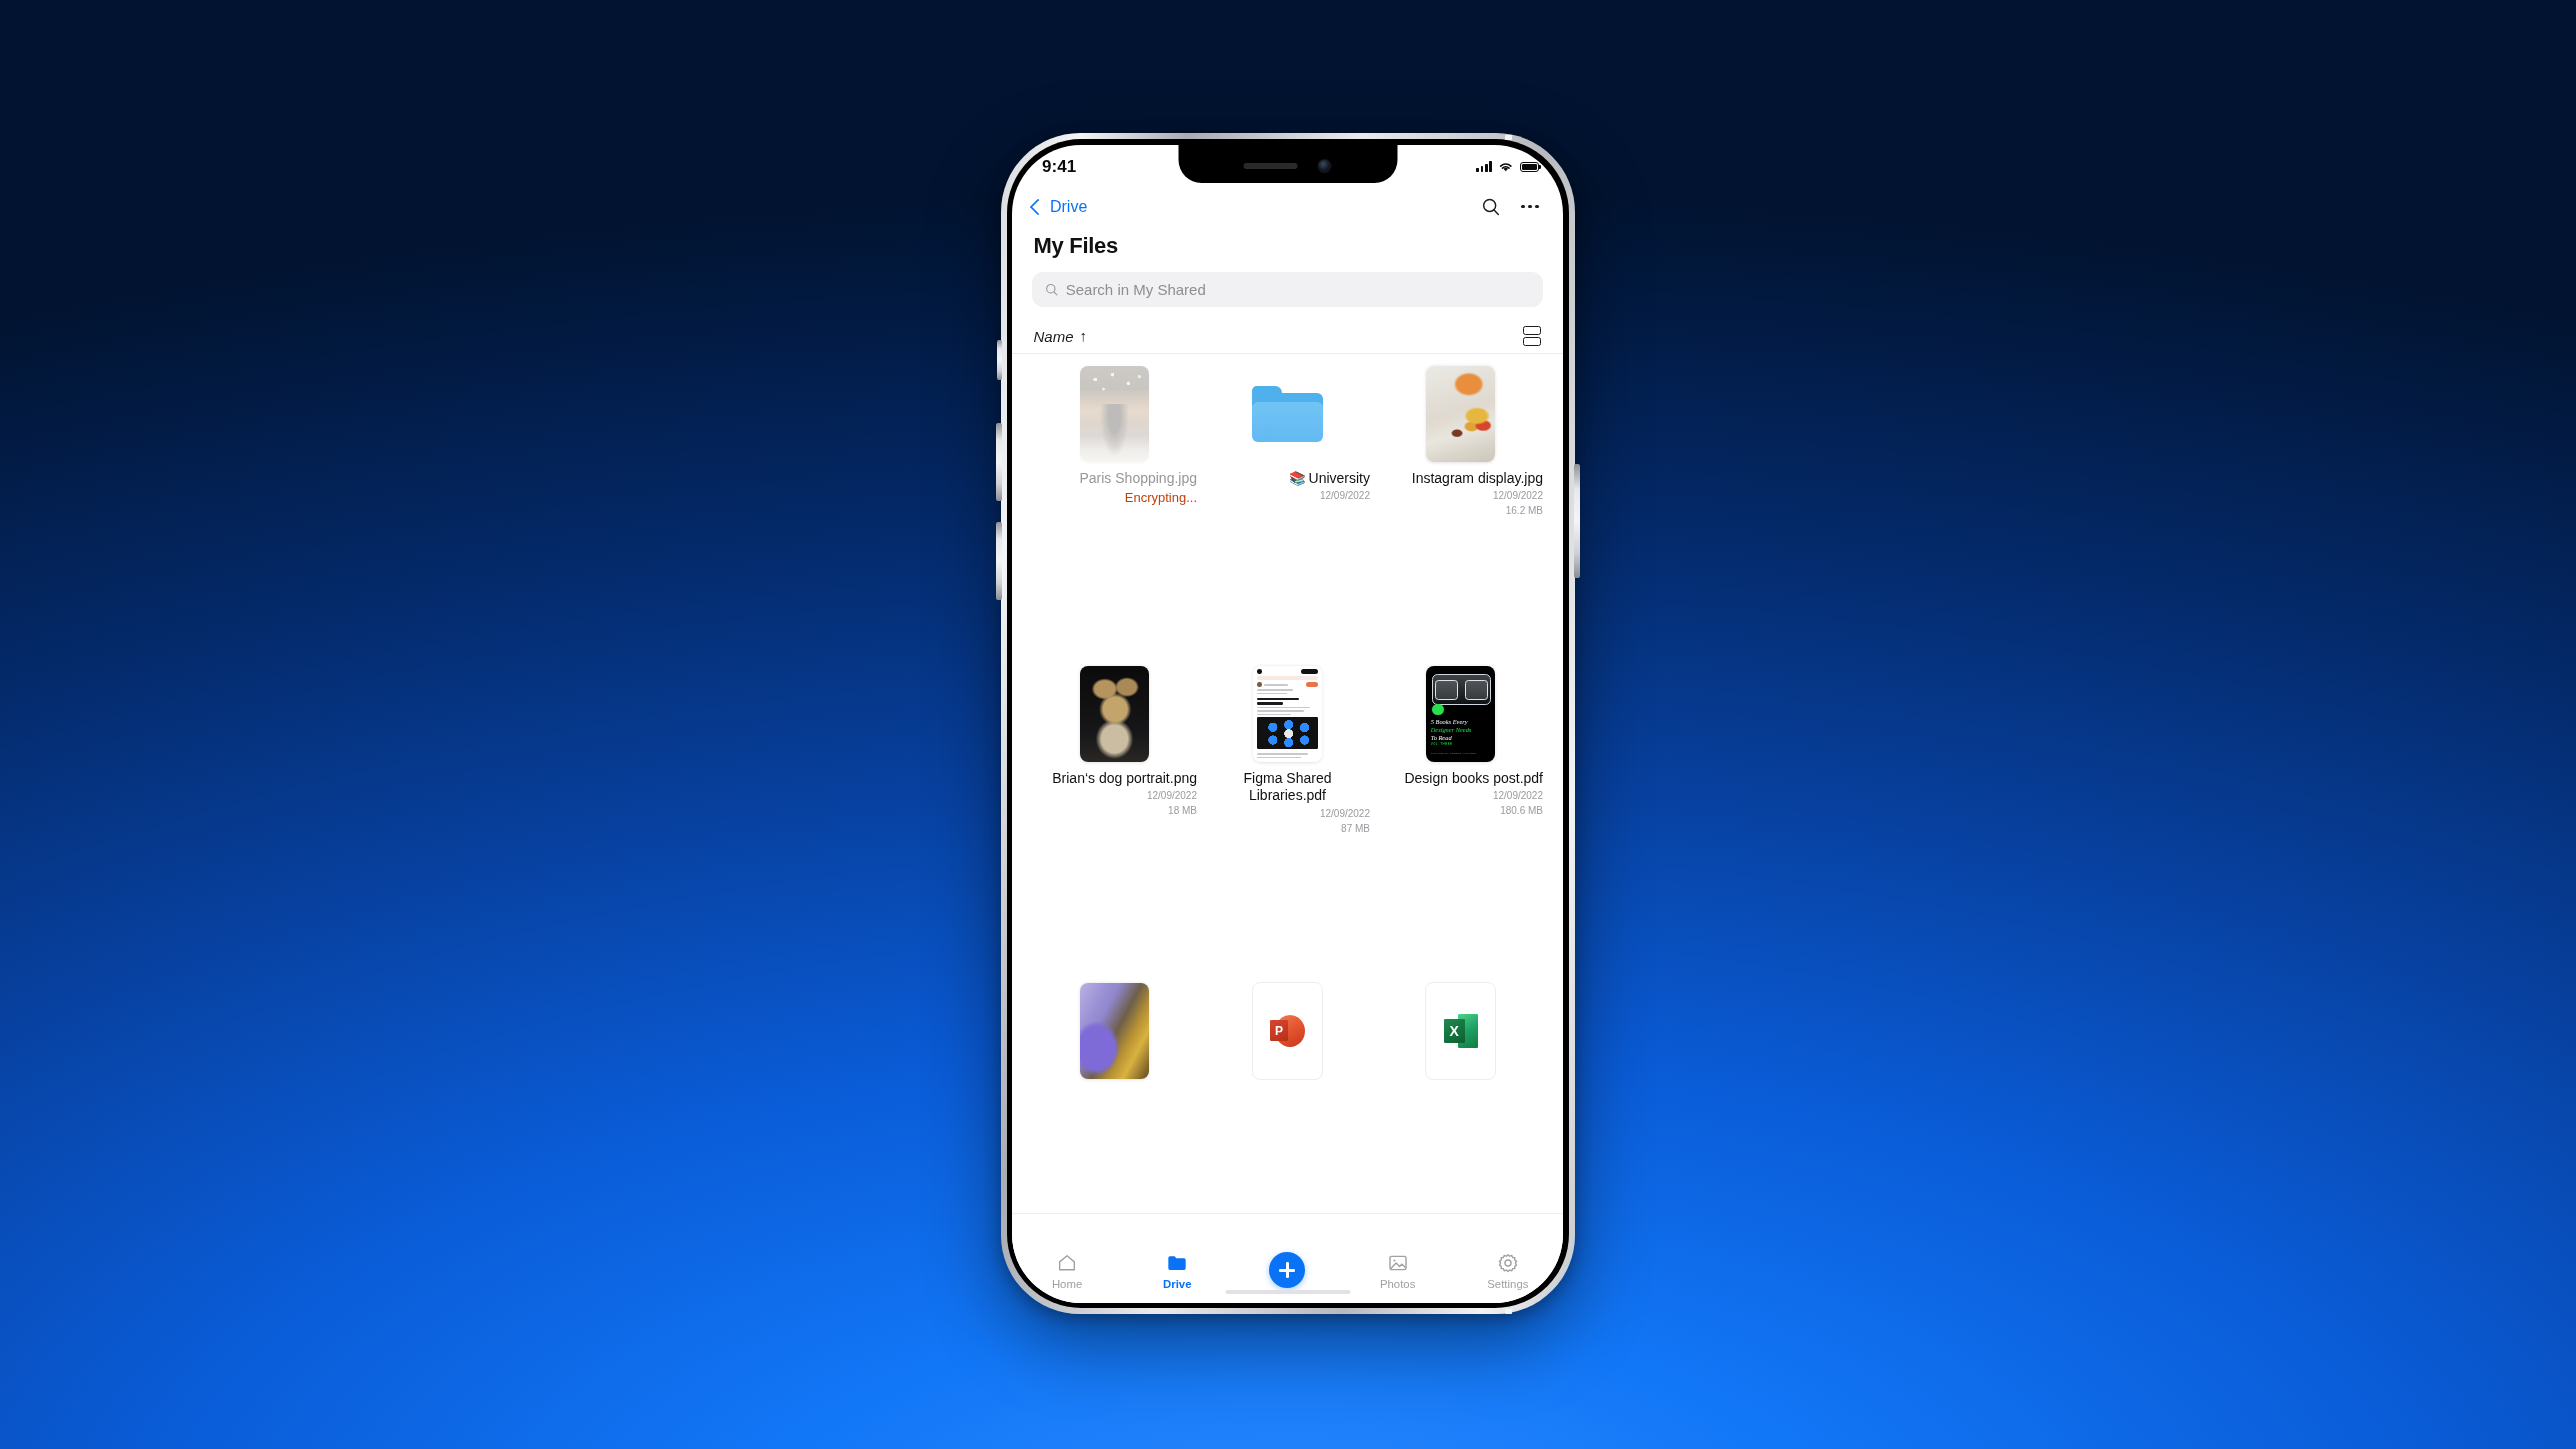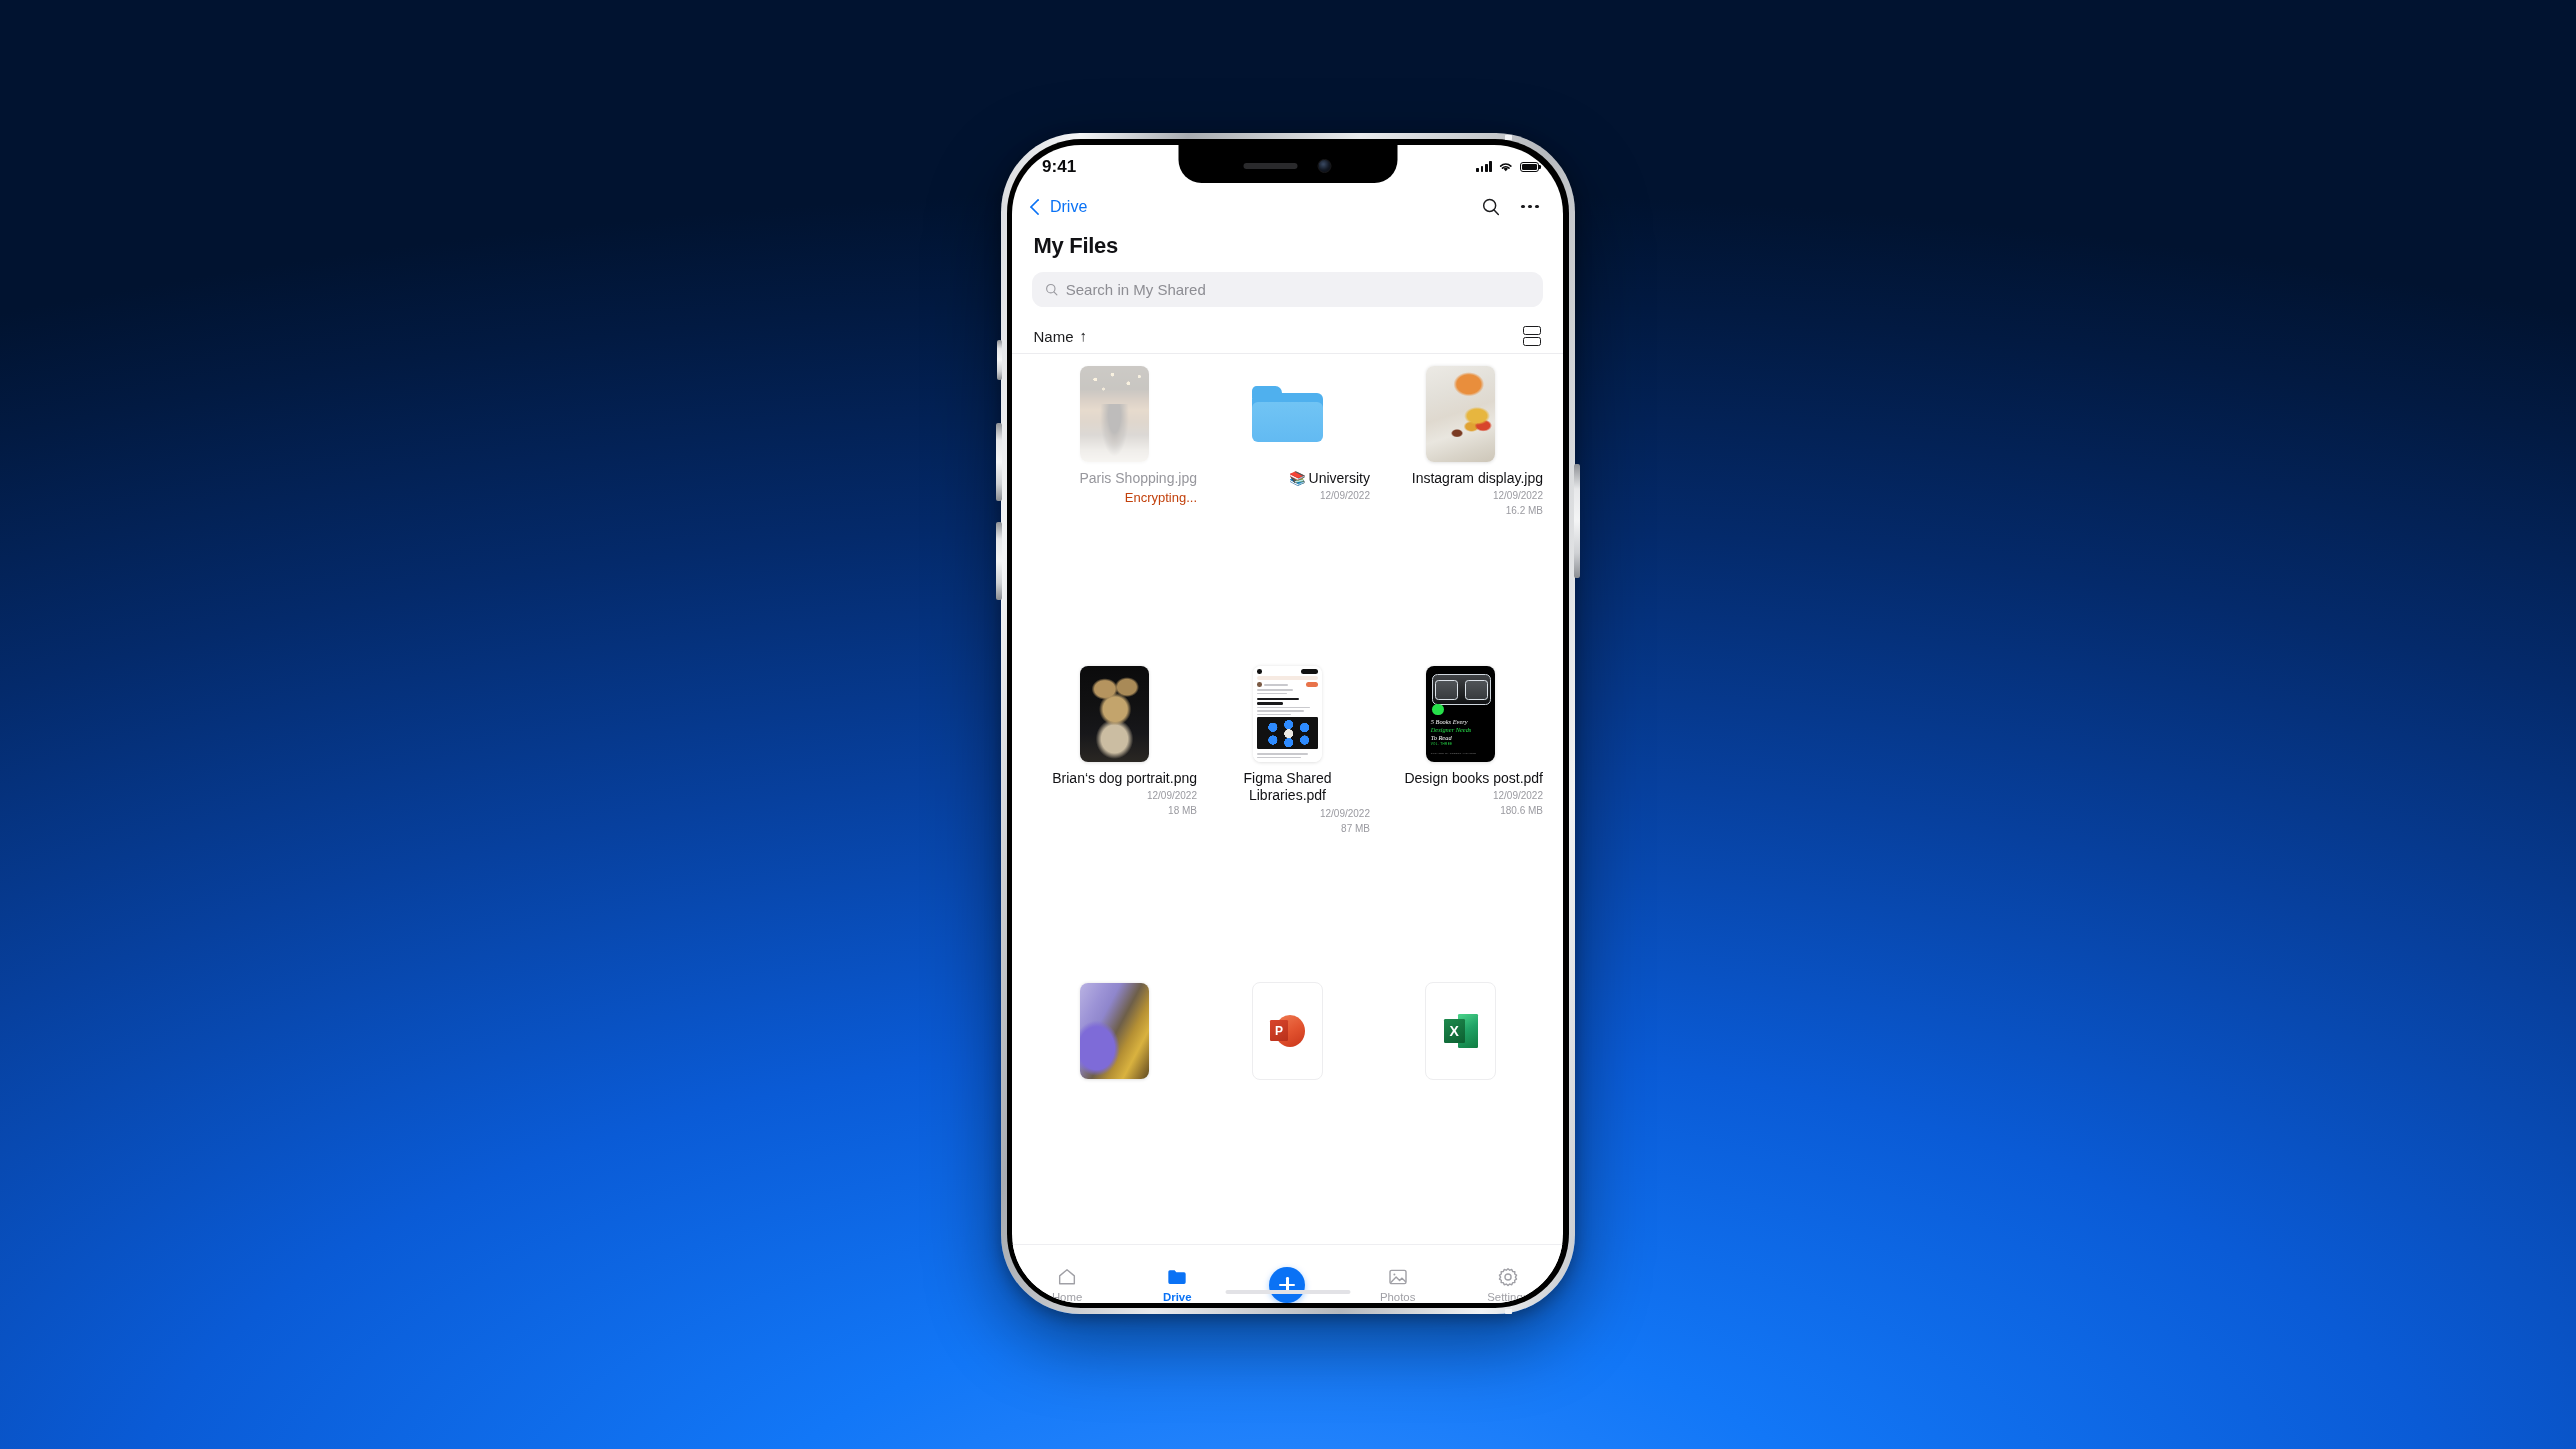--- a/index.html
+++ b/index.html
@@ -137,21 +137,21 @@
   #search-placeholder { font-size: 15px; color: #8d8d93; }
 
   
   #sortrow {
     position: absolute; top: 174px; left: 0; right: 0;
     height: 35px;
     display: flex; align-items: center; justify-content: space-between;
     padding: 0 22px 0 21.5px; box-sizing: border-box;
     border-bottom: 0.9px solid #ececef;
   }
-  #sort-group { display: flex; align-items: flex-start; gap: 6px; cursor: pointer; }
+  #sort-group { display: flex; align-items: flex-start; gap: 6px; cursor: pointer; font-style: italic; }
   #sort-label { font-size: 15px; color: #1c1c1e; }
   #sort-arrow { font-size: 15px; color: #1c1c1e; line-height: 1; }
   #view-toggle { display: flex; flex-direction: column; gap: 2.4px; cursor: pointer; }
   #view-toggle i { display:block; width: 16px; height: 6.7px; border: 1.4px solid #1c1c1e; border-radius: 2.4px; }
 
   
   #grid {
     position: absolute; top: 209px; left: 0;
     width: 551px;
     height: 868px;
@@ -303,24 +303,24 @@
   .xls-ico{width:35px;height:35px;position:relative;}
   .xls-ico .r{position:absolute;right:0;top:0.7px;width:20px;height:34px;border-radius:1.3px;
     background:linear-gradient(150deg,#4BD58B 0%,#21A366 46%,#107C41 100%);}
   .xls-ico .l{position:absolute;left:0.7px;top:5.4px;width:21px;height:24px;border-radius:1.3px;
     background:linear-gradient(150deg,#1E8A4E,#0C5F30);display:flex;align-items:center;justify-content:center;}
   .xls-ico .l span{color:#fff;font-weight:700;font-size:14px;line-height:1;}
 
   
   #tabbar {
     position: absolute; left: 0; bottom: 0;
-    width: 551px; height: 59px;
+    width: 551px; height: 90px;
     background: #fff;
     border-top: 0.9px solid #eeeef1;
-    display: flex; align-items: flex-end; justify-content: space-around;
+    display: flex; align-items: center; justify-content: space-around;
     padding-top: 25px; box-sizing: border-box;
     z-index: 25;
   }
   .tab { display:flex;flex-direction:column;align-items:center;gap:4px;width:71px;cursor:pointer; }
   .tab-label { font-size: 11.4px; color: #a0a0a6; }
   .tab.active .tab-label { color: #0a72f5; font-weight: 700; }
   .tab-icon { height: 21px; display:flex;align-items:center;justify-content:center; }
   #fab {
     width: 36px; height: 36px; border-radius: 50%;
     background: #0a72f5;

